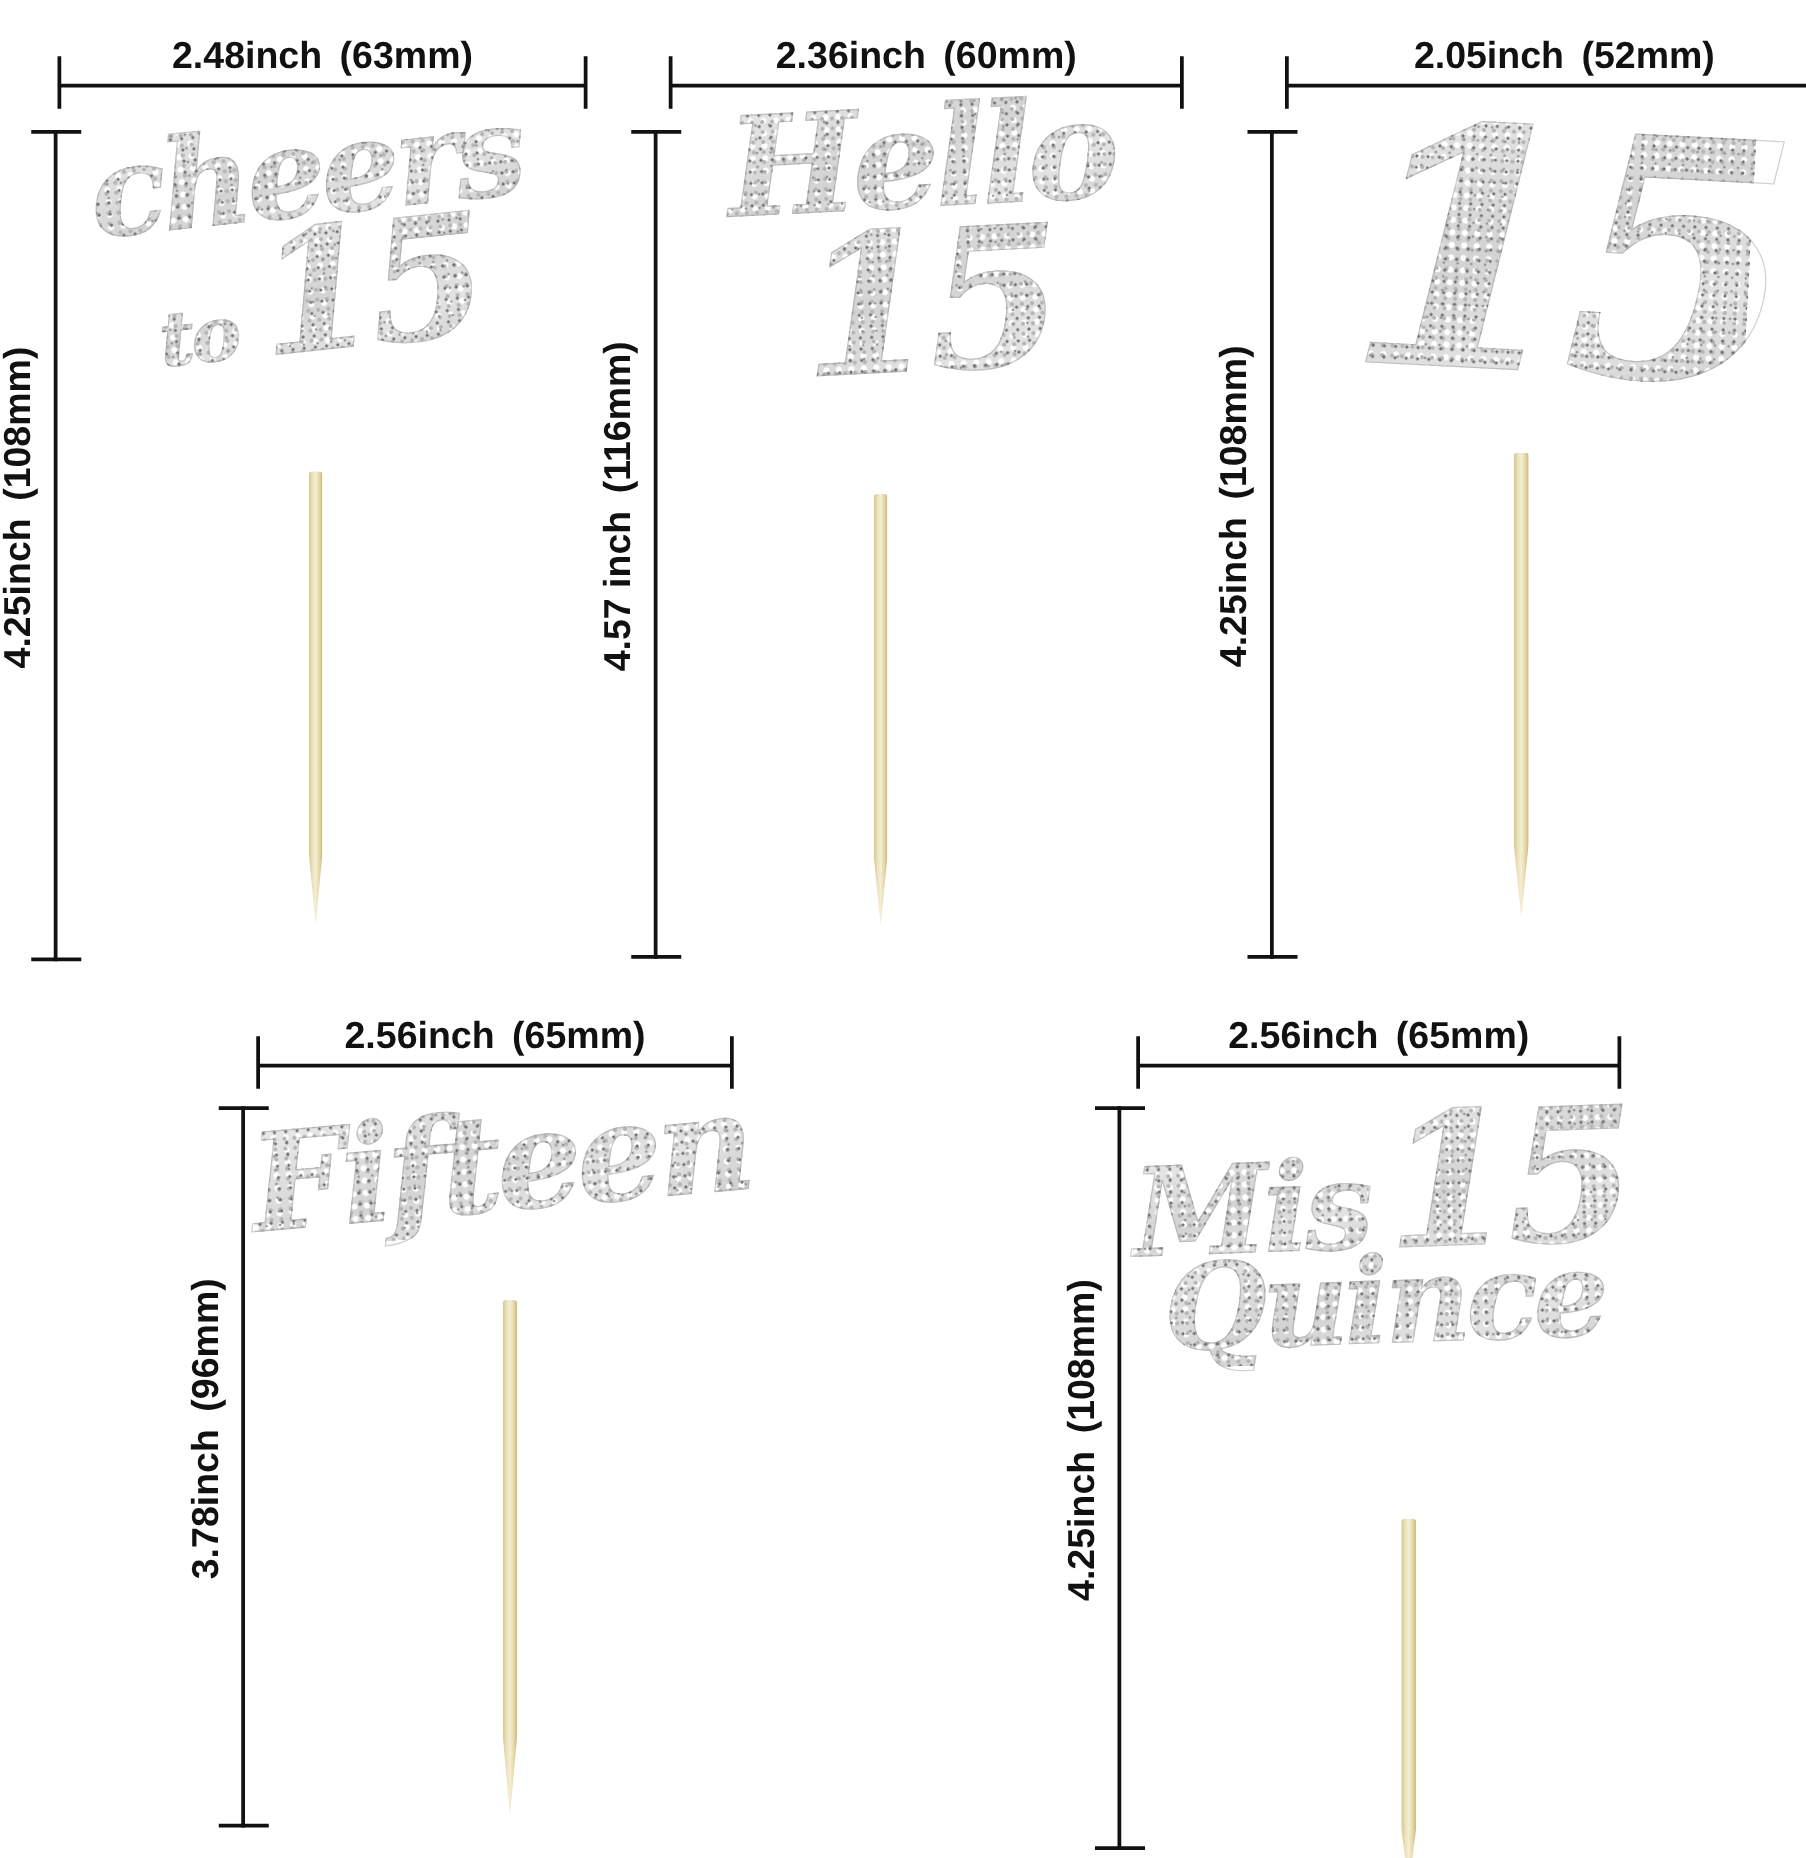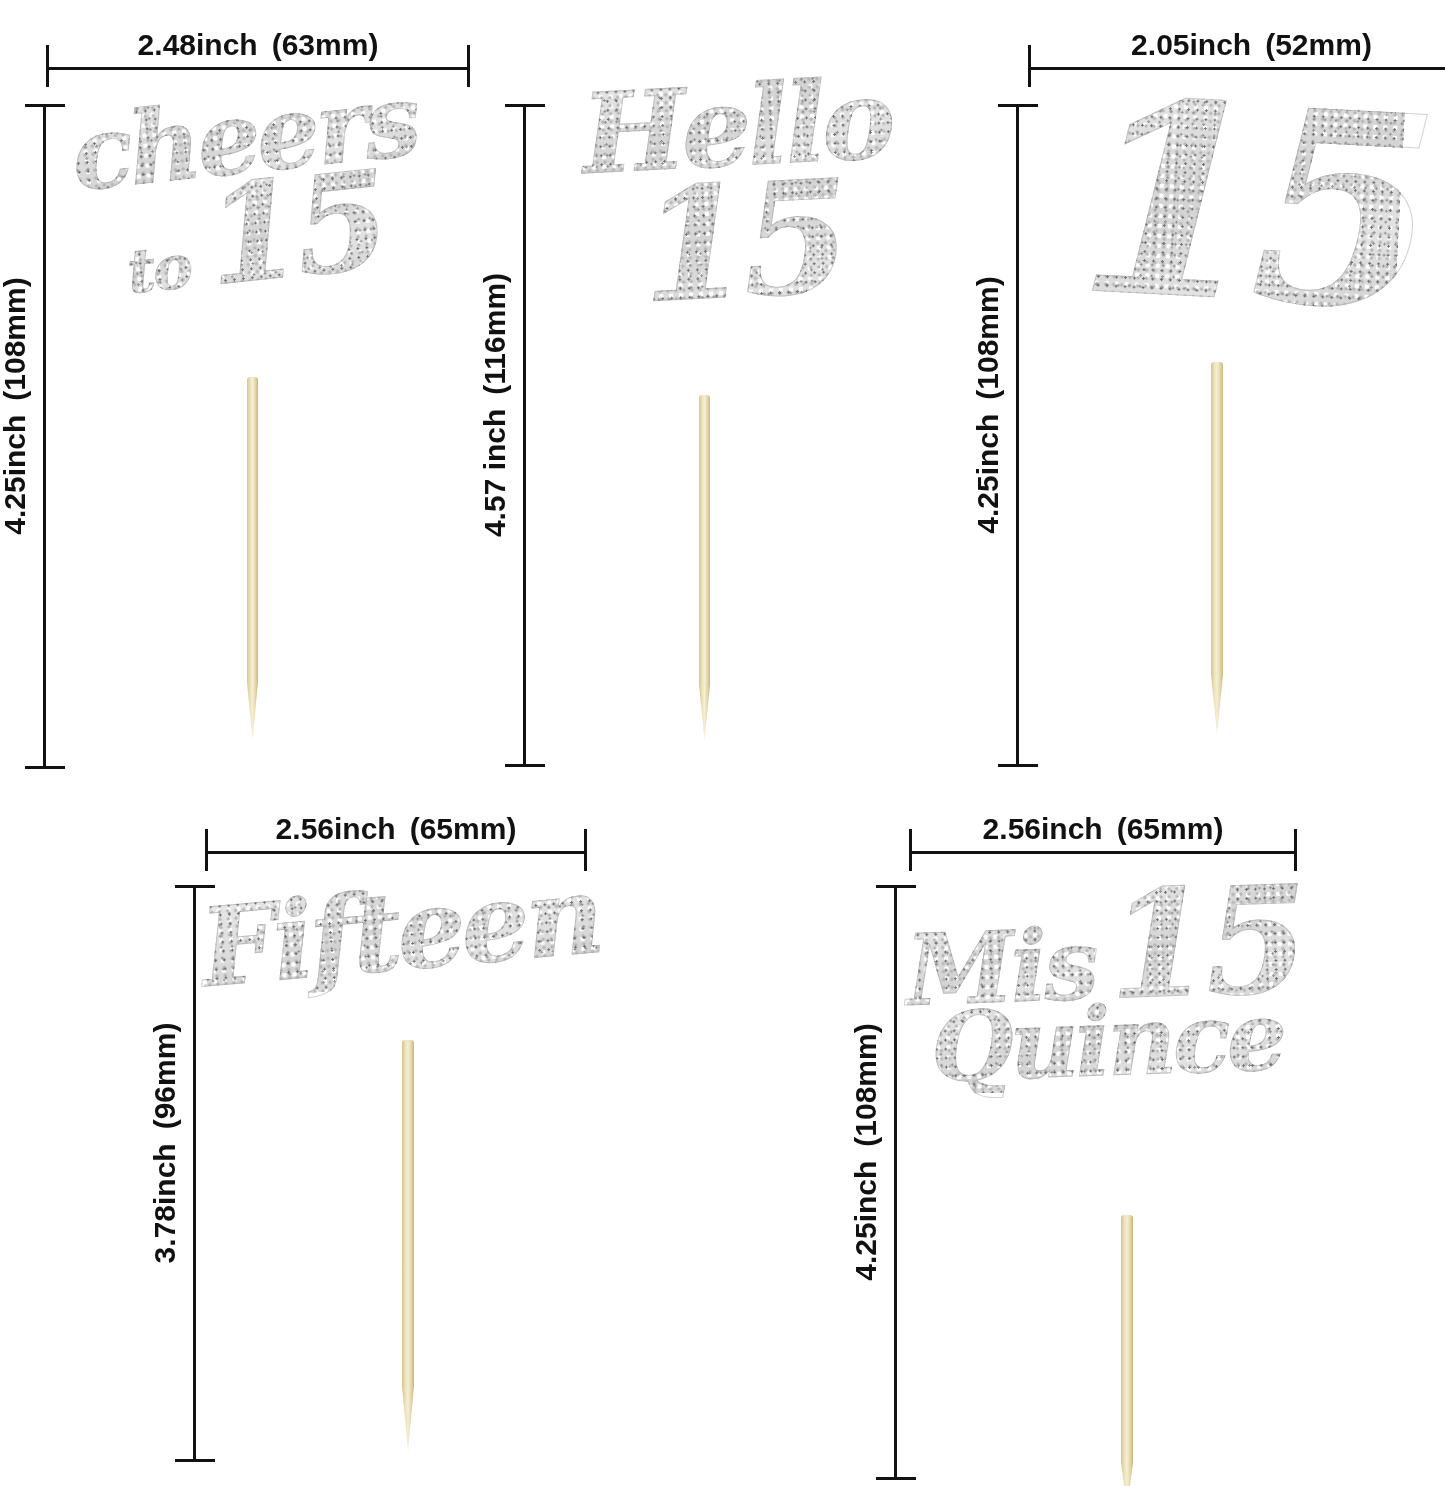--- a/index.html
+++ b/index.html
@@ -87,20 +87,26 @@
   </div>
   <div class="stick" style="left:247px;top:345px;width:11px;height:363px;"></div>
   <div class="art" style="left:60px;top:55px;width:380px;transform:rotate(-6deg);">
     <div class="glitter" style="font-size:100px;line-height:1;">cheers</div>
     <div class="row" style="margin-top:-22px;">
       <span class="glitter" style="font-size:60px;line-height:1;margin-right:20px;">to</span>
       <span class="glitter" style="font-size:135px;line-height:1;">15</span>
     </div>
   </div>
 
+  <div class="hdim" style="left:535px;top:2px;width:412px;">
+    <div class="lbl"><span>2.36inch</span><span class="mmpart">(60mm)</span></div>
+    <div class="line"></div>
+    <div class="tick l"></div>
+    <div class="tick r"></div>
+  </div>
   <div class="vdim" style="left:503px;top:72px;height:663px;">
     <div class="line"></div>
     <div class="tick t"></div>
     <div class="tick b"></div>
     <div class="lbl"><span>4.57 inch</span><span class="mmpart">(116mm)</span></div>
   </div>
   <div class="stick" style="left:699px;top:363px;width:11px;height:345px;"></div>
   <div class="art" style="left:545px;top:40px;width:390px;transform:rotate(-3deg);">
     <div class="glitter" style="font-size:110px;line-height:1;">Hello</div>
     <div class="glitter" style="font-size:155px;line-height:1;margin-top:-18px;">15</div>

